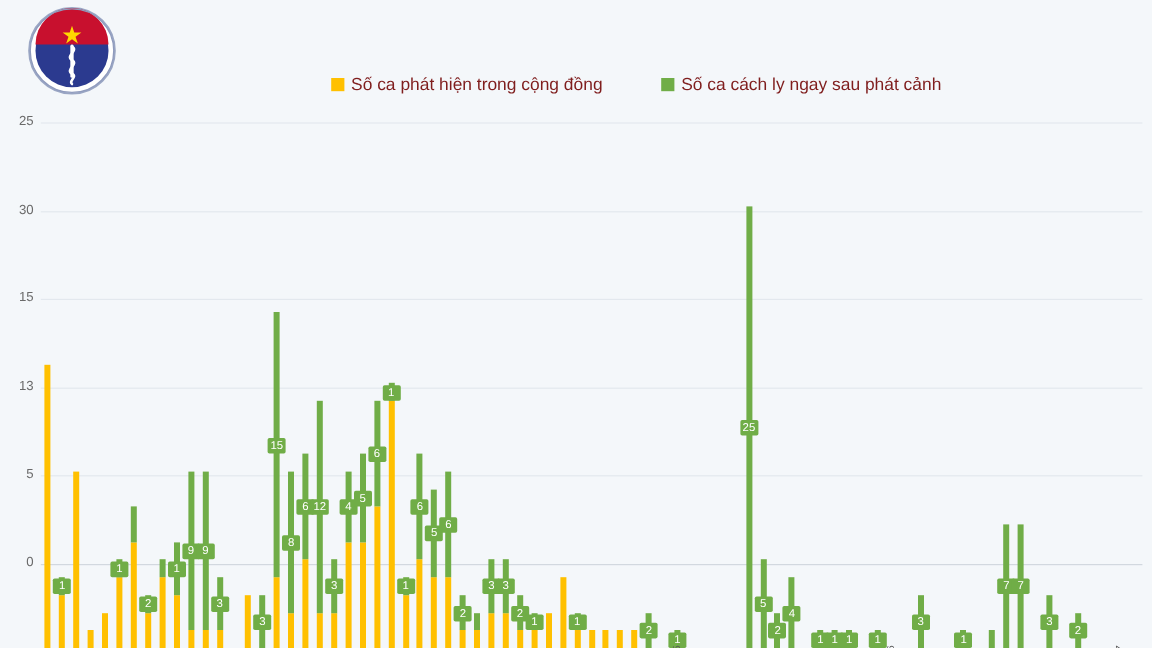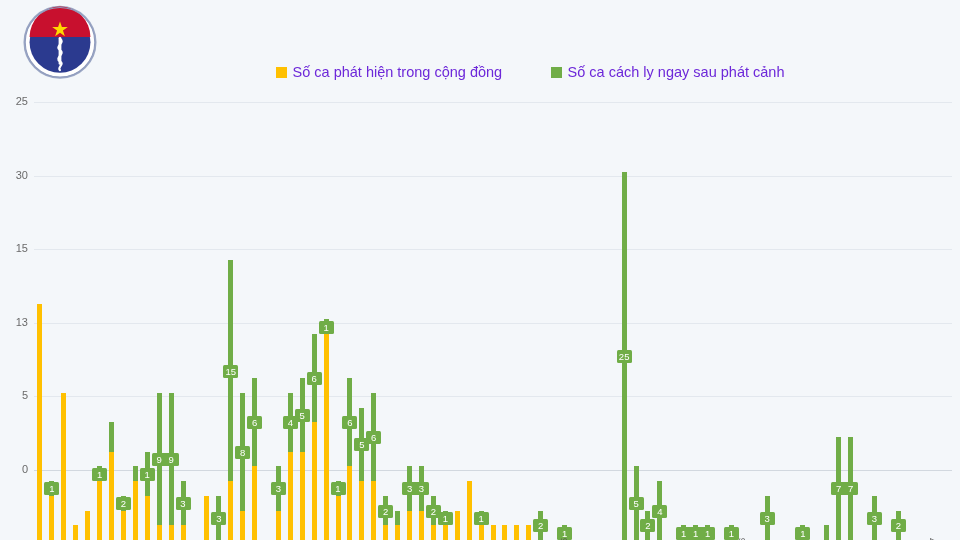--- a/index.html
+++ b/index.html
@@ -12,21 +12,21 @@
   
   .header{position:absolute;top:0;left:0;width:960px;height:92px;}
   .logo{position:absolute;left:14px;top:4px;width:92px;height:80px;}
   .title{
     position:absolute;left:120px;top:8px;width:820px;
     text-align:center;
     font-size:31px;font-weight:bold;color:#3b3b3b;
     letter-spacing:.5px;white-space:nowrap;
   }
   .legend{position:absolute;left:120px;top:62px;width:820px;text-align:center;}
-  .legend-item{display:inline-block;margin:0 22px;font-size:14.5px;color:#6d28d9;vertical-align:middle;}
+  .legend-item{display:inline-block;margin:0 22px;font-size:14.5px;color:#7f1d1d;vertical-align:middle;}
   .legend-swatch{display:inline-block;width:11px;height:11px;margin-right:6px;vertical-align:-1px;}
   
   .plot{
     position:absolute;left:0;top:92px;width:960px;height:448px;
   }
   .ytick{position:absolute;left:0;width:28px;text-align:right;font-size:11px;color:#6a6a6a;}
   .gridline{position:absolute;left:34px;width:918px;height:1px;background:#e3e8ee;}
   .axisline{position:absolute;left:34px;width:918px;height:1px;background:#d2d8df;}
   .bars{position:absolute;left:34px;top:0;width:918px;height:448px;}
   .col{position:absolute;bottom:0;width:10px;height:448px;}
@@ -160,20 +160,25 @@
       <div class="col" style="left: 203.636px; height: 378px;">
         <div class="seg y" style="bottom: 0px; height: 29.44px;"></div>
         <div class="seg g" style="bottom: 29.44px; height: 117.76px;"></div>
         <div class="vlabel" style="bottom: 81.32px;">8</div>
       </div>
       <div class="col" style="left: 215.558px; height: 378px;">
         <div class="seg y" style="bottom: 0px; height: 73.6px;"></div>
         <div class="seg g" style="bottom: 73.6px; height: 88.32px;"></div>
         <div class="vlabel" style="bottom: 110.76px;">6</div>
       </div>
+      <div class="col" style="left: 227.481px; height: 378px;">
+        <div class="seg y" style="bottom: 0px; height: 29.44px;"></div>
+        <div class="seg g" style="bottom: 29.44px; height: 176.64px;"></div>
+        <div class="vlabel" style="bottom: 110.76px;">12</div>
+      </div>
       <div class="col" style="left: 239.403px; height: 378px;">
         <div class="seg y" style="bottom: 0px; height: 29.44px;"></div>
         <div class="seg g" style="bottom: 29.44px; height: 44.16px;"></div>
         <div class="vlabel" style="bottom: 44.52px;">3</div>
       </div>
       <div class="col" style="left: 251.325px; height: 378px;">
         <div class="seg y" style="bottom: 0px; height: 88.32px;"></div>
         <div class="seg g" style="bottom: 88.32px; height: 58.88px;"></div>
         <div class="vlabel" style="bottom: 110.76px;">4</div>
       </div>

